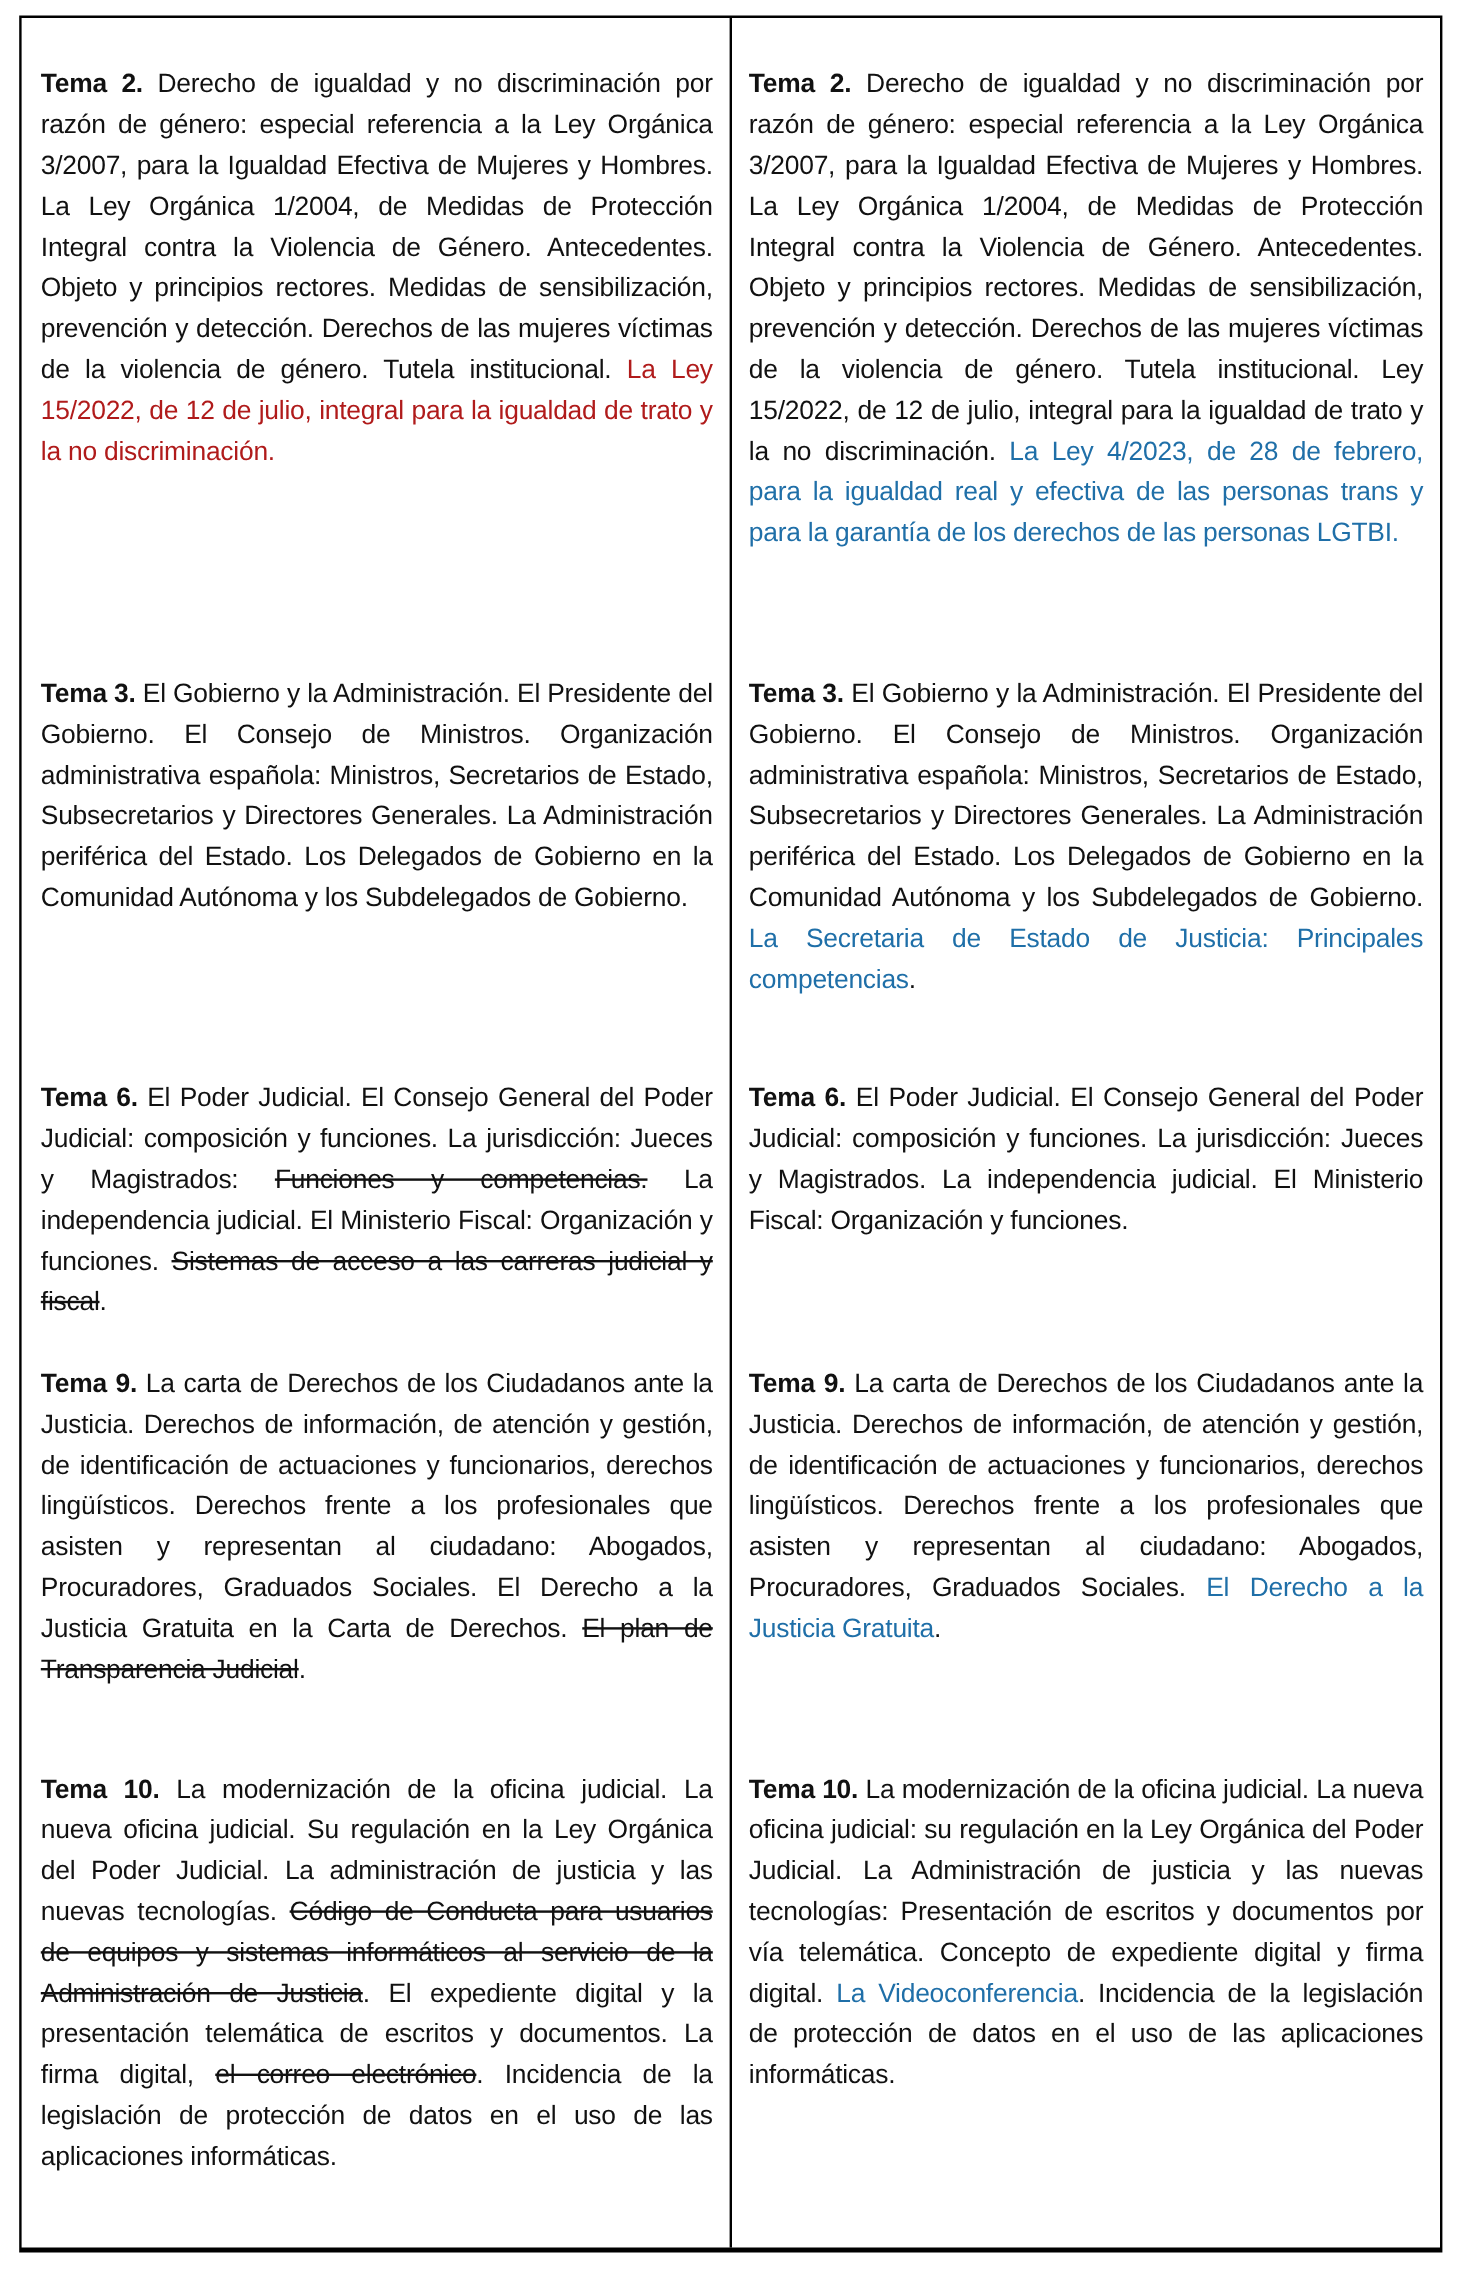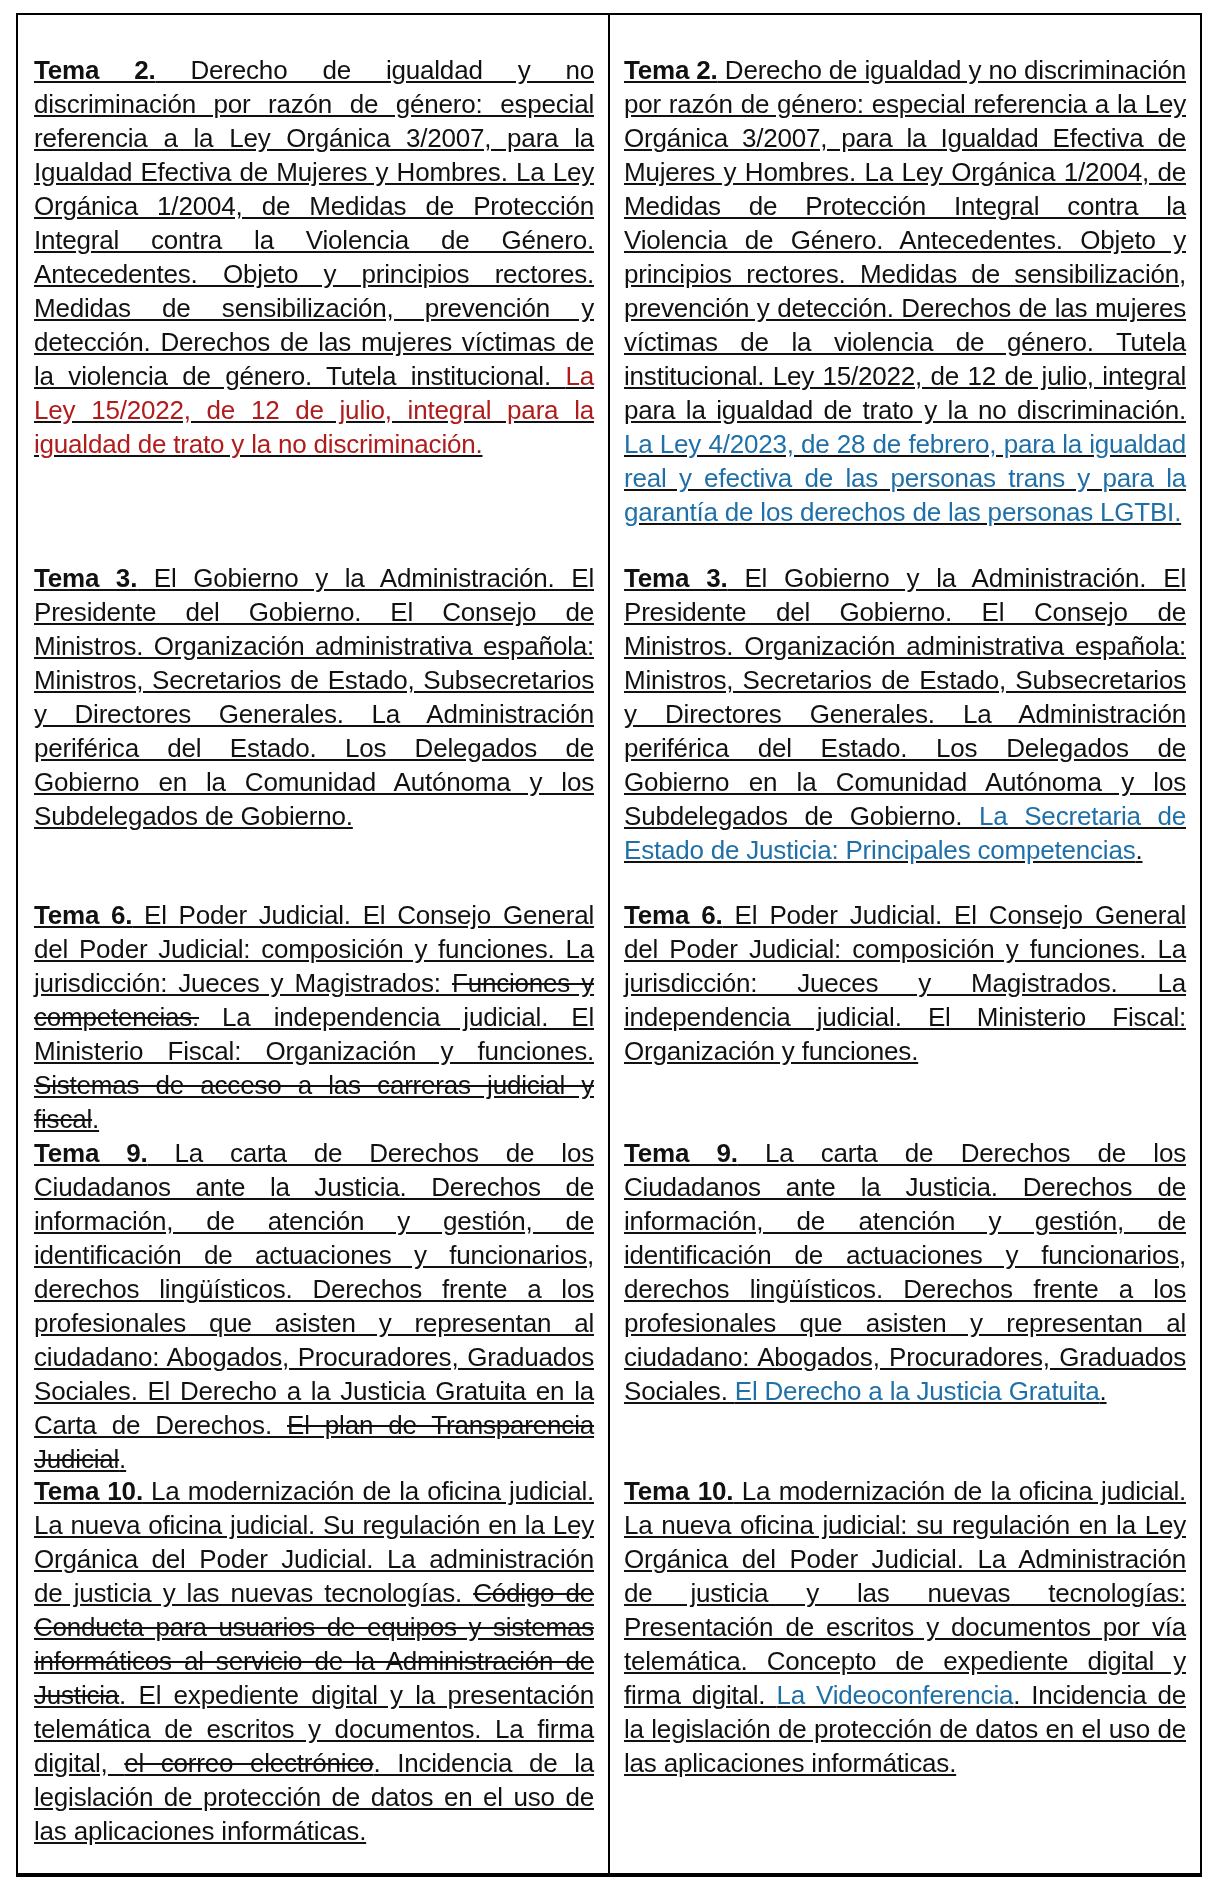--- a/index.html
+++ b/index.html
@@ -9,22 +9,22 @@
     border: 2px solid #000; border-bottom-width: 4px; box-sizing: border-box;
     display: flex;
   }
   .col { position: relative; box-sizing: border-box; height: 100%; }
   .col.left { width: 592px; border-right: 2px solid #000; }
   .col.right { flex: 1; }
   .cell {
     position: absolute; left: 0; right: 0;
     padding: 0 14px 0 16px; box-sizing: border-box;
     font-family: "Liberation Sans", sans-serif;
-    font-size: 26px; line-height: 34px; color: #111;
-    text-align: justify; letter-spacing: -0.2px; text-decoration: underline;
+    font-size: 22px; line-height: 34px; color: #111;
+    text-align: justify; letter-spacing: -0.2px;
   }
   .col.right .cell { padding-left: 14px; padding-right: 14px; }
   .b { font-weight: bold; }
   .red { color: #b01b1b; }
   .blue { color: #1f6fa8; }
   .strike { text-decoration: line-through; text-decoration-thickness: 2px; }
 </style>
 </head>
 <body>
 

